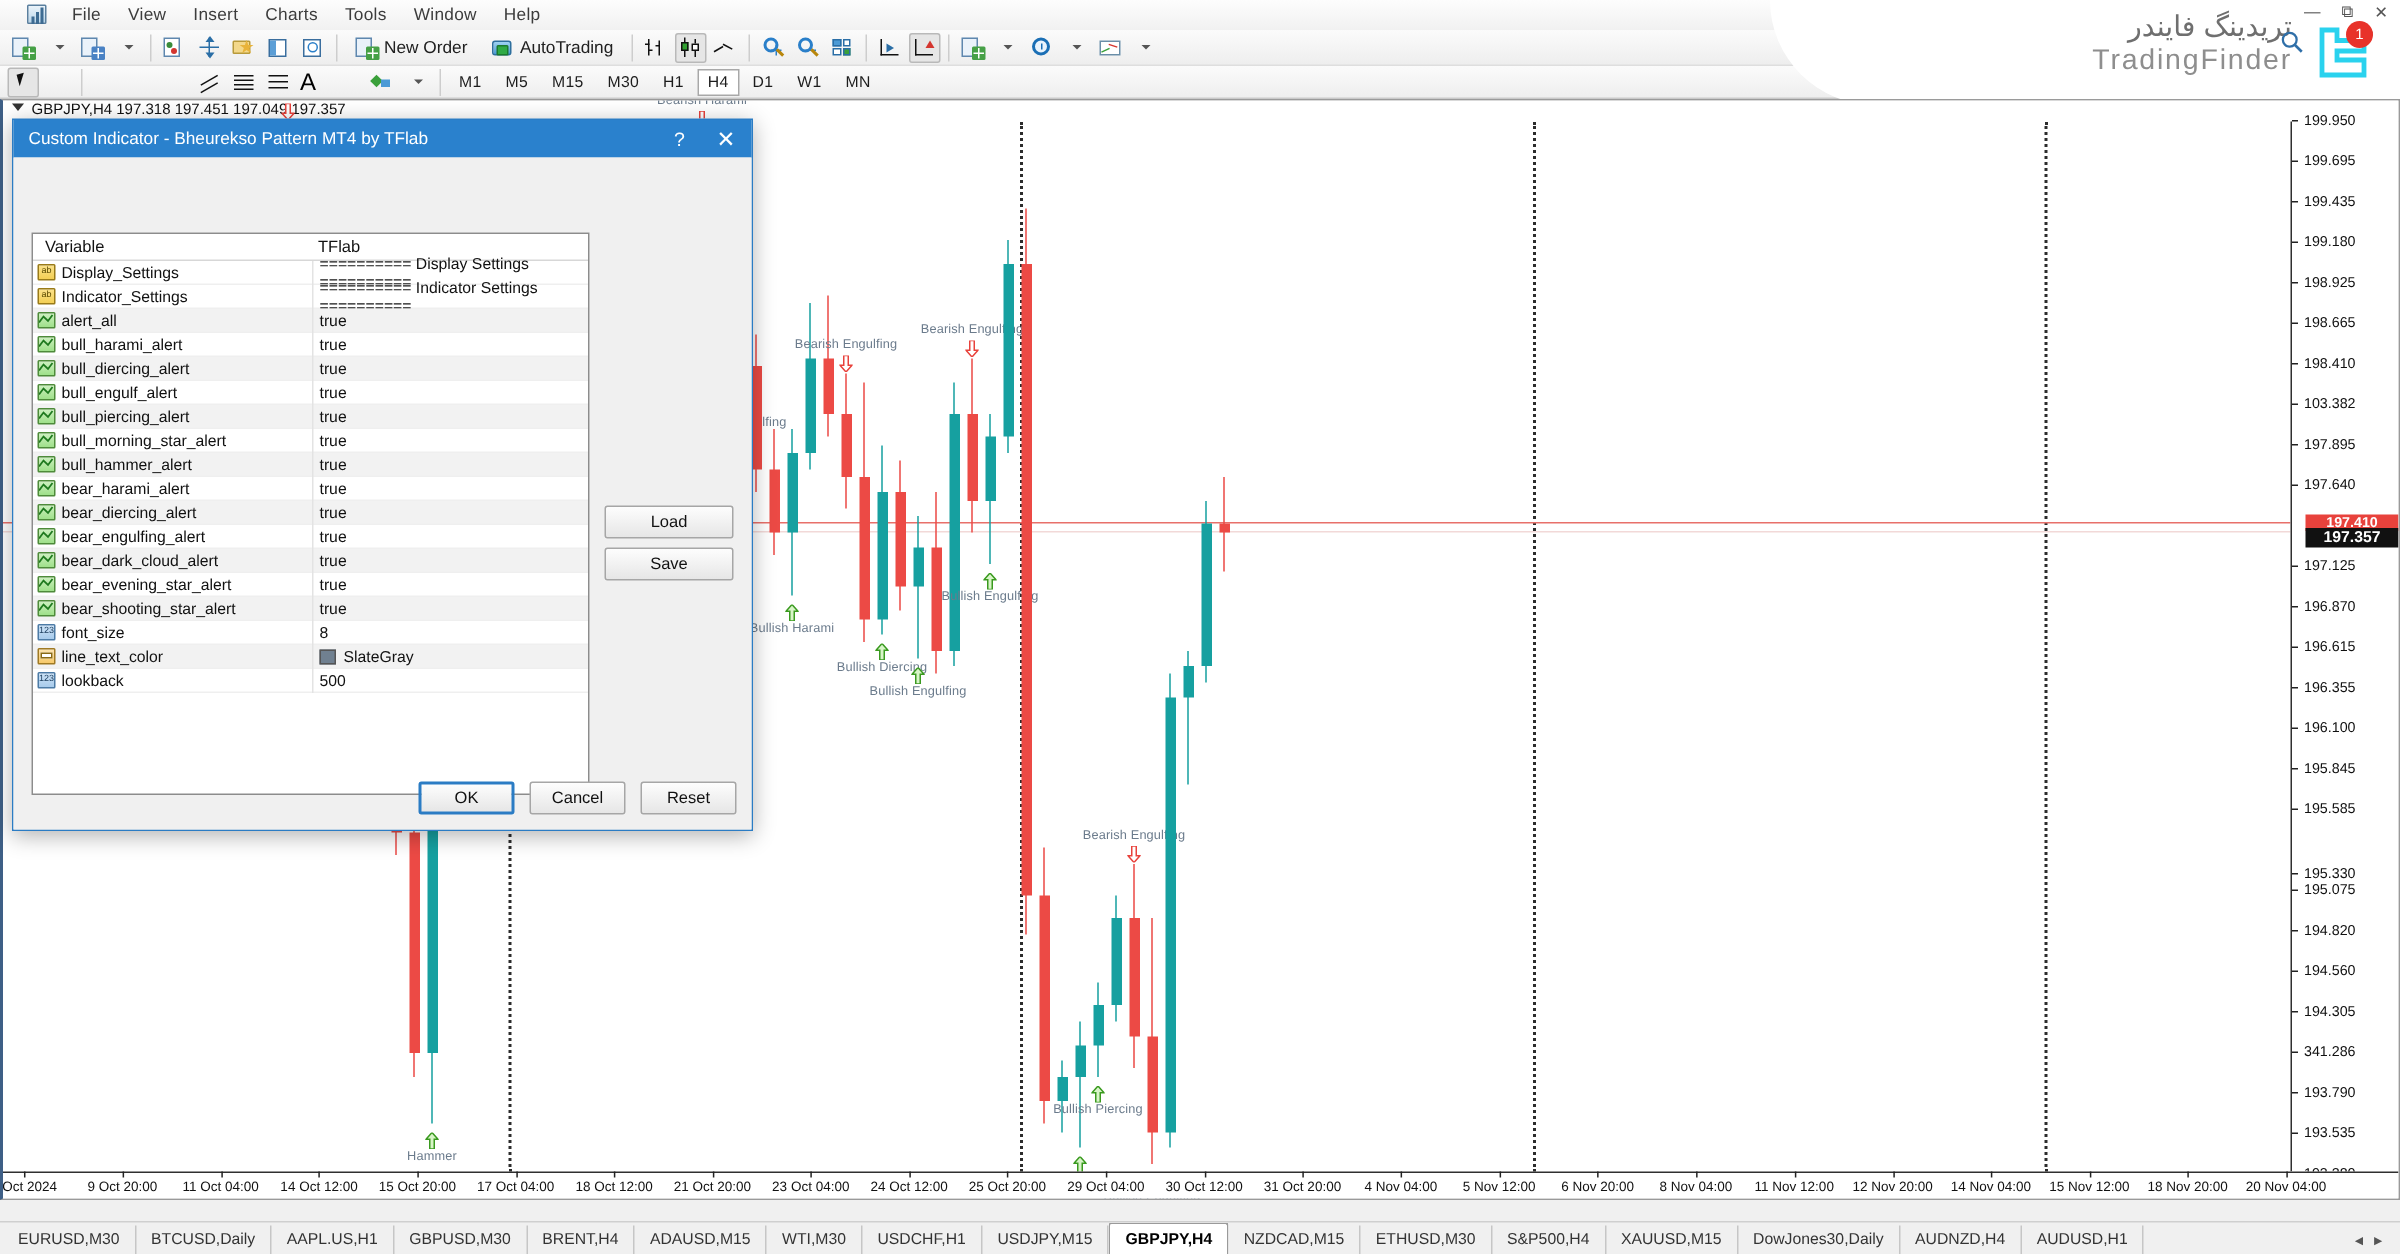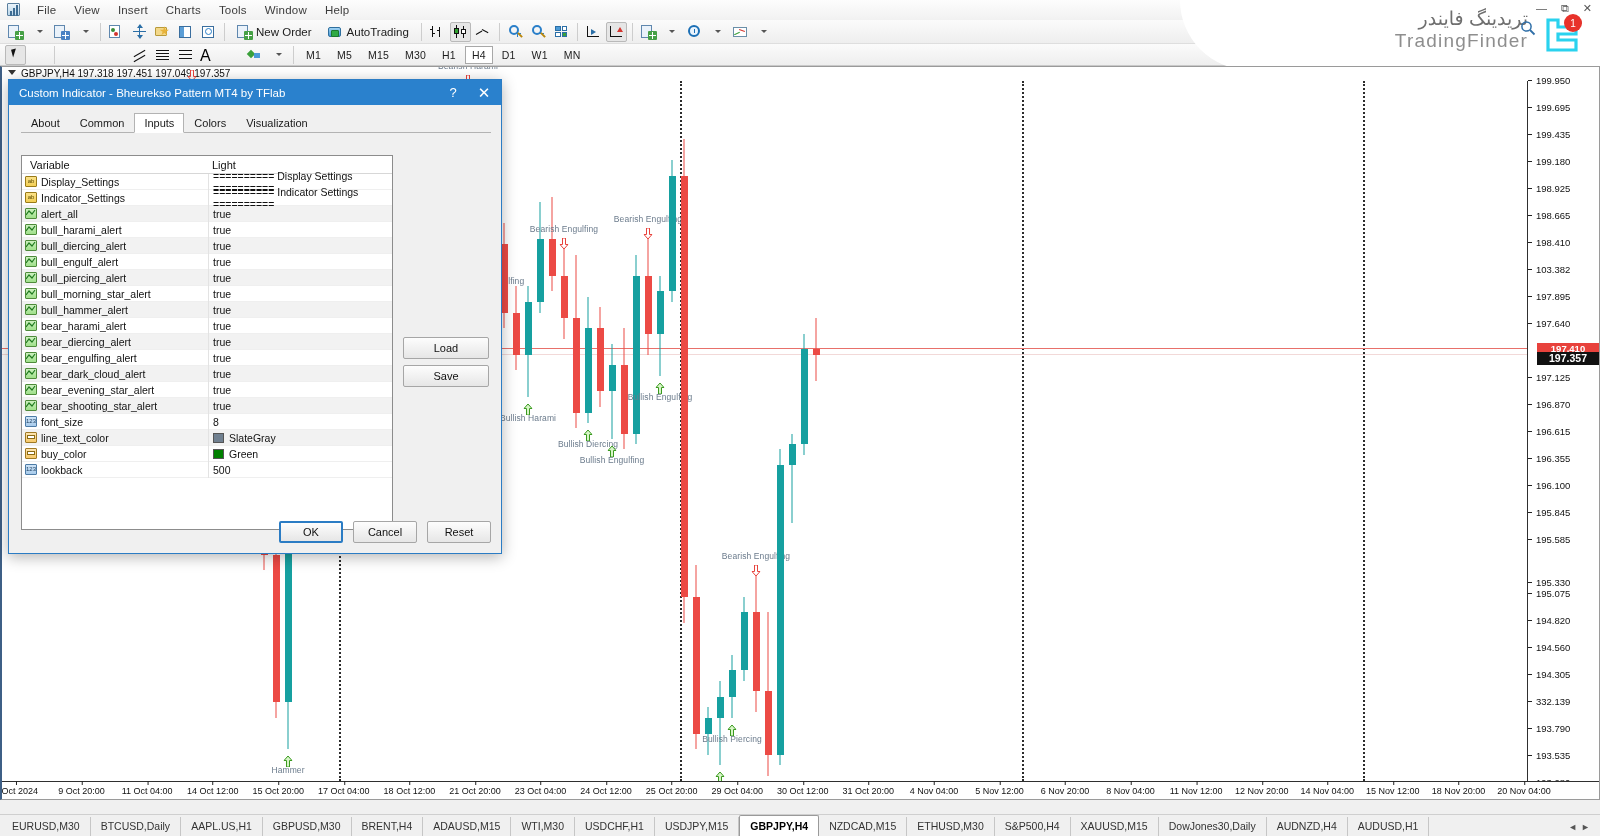--- a/index.html
+++ b/index.html
@@ -10,21 +10,21 @@
     font-family: "Liberation Sans", sans-serif;
     background: #ffffff;
     -webkit-font-smoothing: antialiased;
   }
   #app { position: relative; width: 1600px; height: 836px; background:#f0f0f0; }
 
   
   .menubar {
     position:absolute; top:0; left:0; width:1557px; height:20px;
     background: linear-gradient(#fdfdfd,#f1f1f1);
-    display:flex; align-items:center; padding-left:4px;
+    display:flex; align-items:center; padding-left:15px;
     border-bottom:0px;
   }
   .mt-logo{ width:16px; height:16px; margin:0 6px 0 2px; position:relative; }
   .mt-logo .sq{position:absolute; left:1px; top:1px; width:13px;height:13px;border:1px solid #5a7f9e; background:linear-gradient(#eaf3fa,#b9d6ea); border-radius:1px;}
   .mt-logo .bar{position:absolute;width:2px;background:#3d6b92;}
   .menu-item{
     font-size:11.5px; color:#3c3c3c; padding:2px 9px; cursor:default;
     letter-spacing:.2px;
   }
 
@@ -979,21 +979,21 @@
         <div class="price-tick" style="top: 562.283px;">
           <i></i>
           <span>194.560</span>
         </div>
         <div class="price-tick" style="top: 589.121px;">
           <i></i>
           <span>194.305</span>
         </div>
         <div class="price-tick" style="top: 615.96px;">
           <i></i>
-          <span>332.139</span>
+          <span>341.286</span>
         </div>
         <div class="price-tick" style="top: 643.324px;">
           <i></i>
           <span>193.790</span>
         </div>
         <div class="price-tick" style="top: 670.162px;">
           <i></i>
           <span>193.535</span>
         </div>
         <div class="price-tick" style="top: 697px;">
@@ -1031,32 +1031,25 @@
       </div>
   </div>
 
   <div class="dialog">
     <div class="dlg-title">
       <div class="t">Custom Indicator - Bheurekso Pattern MT4 by TFlab</div>
       <div class="q">?</div>
       <div class="x">✕</div>
     </div>
     <div class="dlg-body">
-      <div class="tabs" id="dlg-tabs">
-          <div class="dtab">About</div>
-          <div class="dtab">Common</div>
-          <div class="dtab active">Inputs</div>
-          <div class="dtab">Colors</div>
-          <div class="dtab">Visualization</div>
-        </div>
 
       <div class="grid-panel">
         <div class="ghead">
           <div class="c1">Variable</div>
-          <div class="c2">Light</div>
+          <div class="c2">TFlab</div>
         </div>
         <div id="grid-rows">
             <div class="grow">
               <div class="c1">
                 <div class="vicon ab">ab</div>
                 <span>Display_Settings</span>
               </div>
               <div class="c2">
                 <span>========== Display Settings ==========</span>
               </div>
@@ -1225,32 +1218,20 @@
             <div class="grow alt">
               <div class="c1">
                 <div class="vicon clr">
                   <div style="width:8px;height:4px;background:#fff;border:1px solid #8a6a14;margin:2px auto 0;"></div>
                 </div>
                 <span>line_text_color</span>
               </div>
               <div class="c2">
                 <span class="swatch" style="background: rgb(112, 128, 144);"></span>
                 <span>SlateGray</span>
-              </div>
-            </div>
-            <div class="grow">
-              <div class="c1">
-                <div class="vicon clr">
-                  <div style="width:8px;height:4px;background:#fff;border:1px solid #8a6a14;margin:2px auto 0;"></div>
-                </div>
-                <span>buy_color</span>
-              </div>
-              <div class="c2">
-                <span class="swatch" style="background: rgb(0, 128, 0);"></span>
-                <span>Green</span>
               </div>
             </div>
             <div class="grow">
               <div class="c1">
                 <div class="vicon num">123</div>
                 <span>lookback</span>
               </div>
               <div class="c2">
                 <span>500</span>
               </div>

